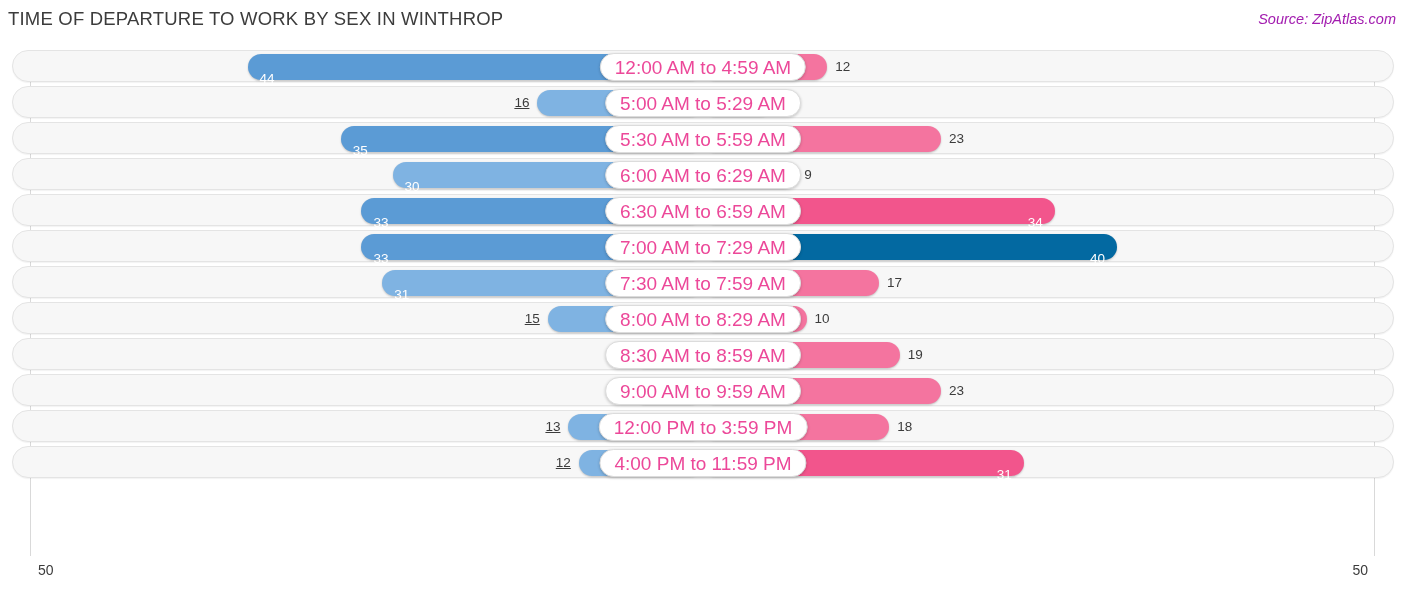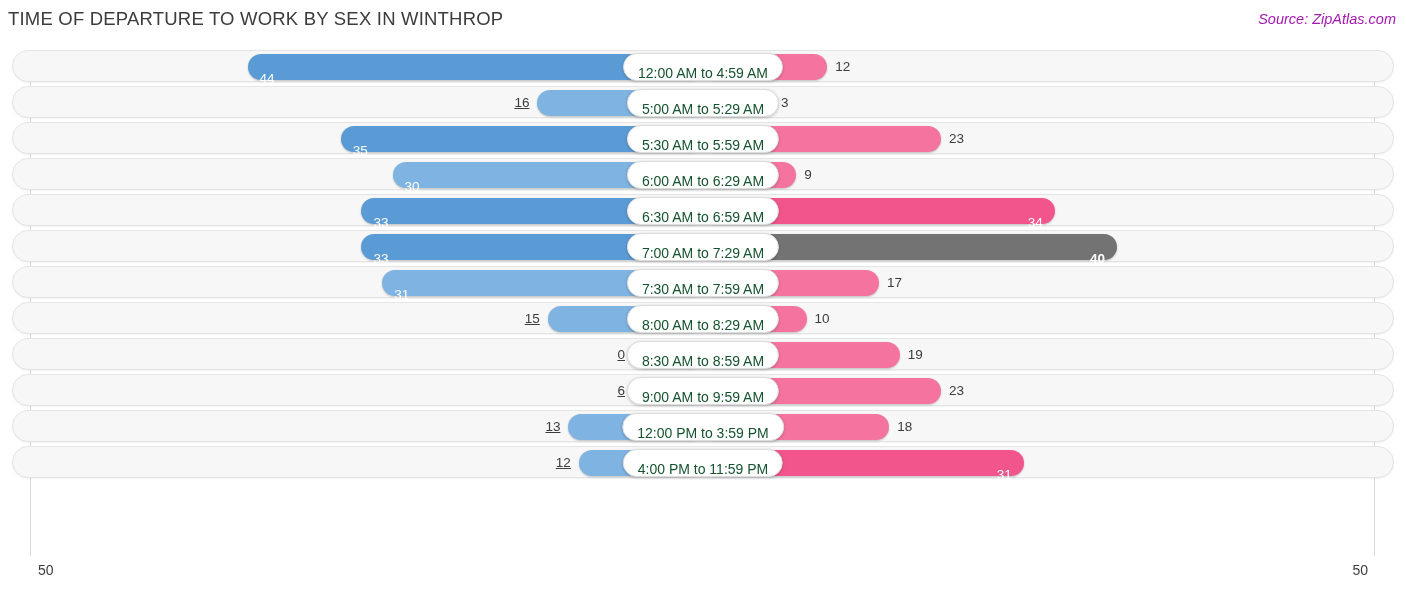--- a/index.html
+++ b/index.html
@@ -106,26 +106,26 @@
   .out-val-male   { text-align: right; text-decoration: underline; }
   .out-val-female { text-align: left; }
 
   .cat-pill {
     position: absolute;
     left: 50%;
     top: 2px;
     transform: translateX(-50%);
     height: 28px;
     line-height: 27px;
-    padding: 6px 14px;
+    padding: 0 14px;
     background: #ffffff;
     border: 1px solid #dcdcdc;
     border-radius: 14px;
-    font-size: 14px;
-    color: #14532d;
+    font-size: 19px;
+    color: #ec4899;
     white-space: nowrap;
     box-shadow: 0 1px 3px rgba(0,0,0,.20);
     z-index: 5;
   }
 
   
   .axis-val {
     position: absolute;
     top: 562px;
     font-size: 14px;
@@ -207,21 +207,21 @@
           </div>
           <div class="bar bar-female" style="width: 351.9px; background: rgb(242, 85, 140);">
             <span class="bar-inner-val">34</span>
           </div>
           <div class="cat-pill">6:30 AM to 6:59 AM</div>
         </div>
         <div class="row">
           <div class="bar bar-male" style="width: 341.55px; background: rgb(91, 155, 213);">
             <span class="bar-inner-val">33</span>
           </div>
-          <div class="bar bar-female" style="width: 414px; background: #737373; font-weight: bold;">
+          <div class="bar bar-female" style="width: 414px; background: #0369a1;">
             <span class="bar-inner-val">40</span>
           </div>
           <div class="cat-pill">7:00 AM to 7:29 AM</div>
         </div>
         <div class="row">
           <div class="bar bar-male" style="width: 320.85px; background: rgb(127, 179, 226);">
             <span class="bar-inner-val">31</span>
           </div>
           <div class="bar bar-female" style="width: 175.95px; background: rgb(244, 116, 159);"></div>
           <div class="out-val out-val-female" style="left: calc(50% + 183.95px);">17</div>

